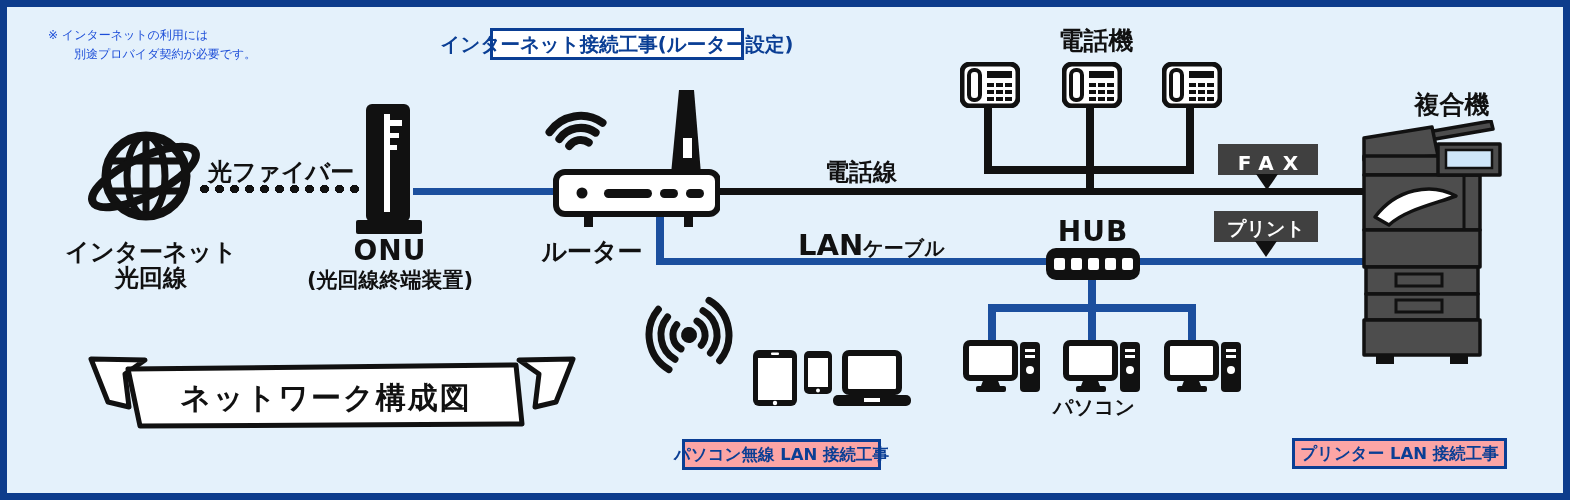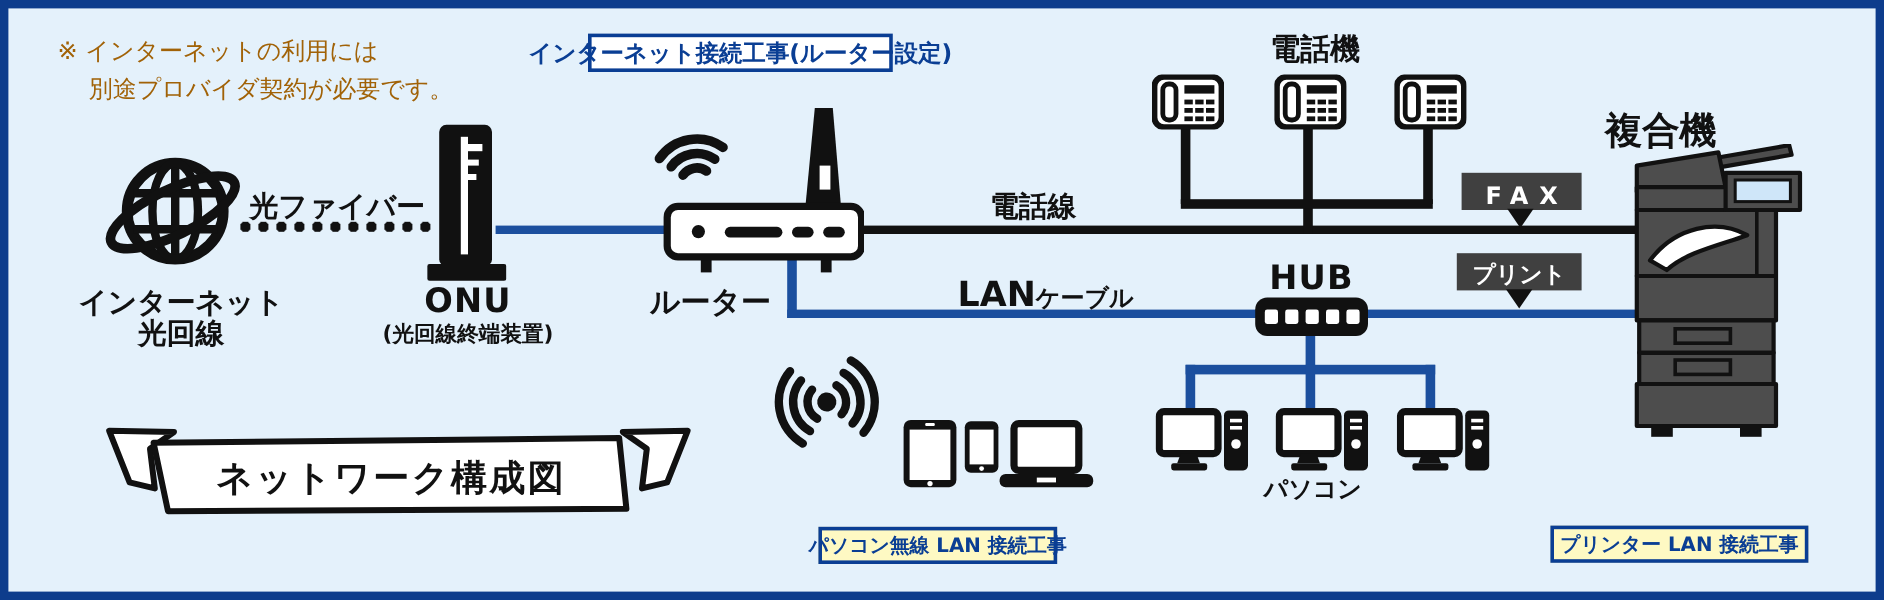--- a/index.html
+++ b/index.html
@@ -14,41 +14,41 @@
   .ctr { transform:translateX(-50%); text-align:center; }
   .line { position:absolute; }
   .blue { background:#1b4f9e; }
   .blk  { background:#111; }
   .fiber {
     position:absolute; height:10px;
     background-image:radial-gradient(circle 4.5px, #111 96%, rgba(0,0,0,0));
     background-size:15px 10px; background-repeat:repeat-x;
   }
   .workbox {
-    position:absolute; background:#fef9c3; border:3px solid #0a3e94;
+    position:absolute; background:#fca5a5; border:3px solid #0a3e94;
     color:#0a3e94; font-weight:800; font-size:16.5px;
     display:flex; align-items:center; justify-content:center;
     white-space:nowrap; box-sizing:border-box;
   }
   .topbox {
     position:absolute; background:#fff; border:3px solid #0a3e94;
     color:#0a3e94; font-weight:800; font-size:19.5px;
     display:flex; align-items:center; justify-content:center;
     white-space:nowrap; box-sizing:border-box;
   }
   .badge {
     position:absolute; background:#404040; color:#fff; font-weight:800;
     display:flex; align-items:flex-end; justify-content:center; box-sizing:border-box;
   }
   .badge-tail {
     position:absolute; width:0; height:0;
     border-left:11px solid transparent; border-right:11px solid transparent;
     border-top:16px solid #111;
   }
-  .note { position:absolute; color:#a16207; font-size:20px; line-height:1.6; font-weight:400; }
+  .note { position:absolute; color:#1d4ed8; font-size:12px; line-height:1.6; font-weight:400; }
   .banner-title { position:absolute; left:0; right:12px; top:24px; text-align:center;
     font-size:30px; font-weight:800; color:#111; letter-spacing:2px; }
   svg { display:block; }
 </style>
 </head>
 <body>
 
 <div class="stage">
   <div class="frame"></div>
 
@@ -97,21 +97,21 @@
     <svg width="66" height="134" viewBox="0 0 66 134">
       <rect x="10" y="2" width="44" height="118" rx="6" fill="#111"></rect>
       <rect x="28" y="12" width="6" height="98" fill="#fff"></rect>
       <rect x="34" y="18" width="12" height="6" fill="#fff"></rect>
       <rect x="34" y="31" width="9" height="5" fill="#fff"></rect>
       <rect x="34" y="43" width="7" height="5" fill="#fff"></rect>
       <rect x="0" y="118" width="66" height="14" rx="2" fill="#111"></rect>
     </svg>
   </div>
   <div class="lbl ctr" style="left:390px; top:234px; font-size:28px; letter-spacing:1px;">ONU</div>
-  <div class="lbl ctr" style="left:390px; top:266px; font-size:18px;">(光回線終端装置)</div>
+  <div class="lbl ctr" style="left:390px; top:266px; font-size:21px;">(光回線終端装置)</div>
 
   <div class="abs" style="left:540px; top:90px;">
     <svg width="180" height="140" viewBox="0 0 180 140">
       <g fill="none" stroke="#111" stroke-width="8" stroke-linecap="round" transform="rotate(-10 40 60)">
         <path d="M30.1,54.1 A14,14 0 0 1 49.9,54.1"></path>
         <path d="M21.6,45.6 A26,26 0 0 1 58.4,45.6"></path>
         <path d="M13.1,37.1 A38,38 0 0 1 66.9,37.1"></path>
       </g>
       <polygon points="139,0 154,0 161,84 131,84" fill="#111"></polygon>
       <rect x="143" y="48" width="9" height="20" fill="#fff"></rect>
@@ -277,21 +277,21 @@
 
   <div class="badge" style="left:1218px; top:144px; width:100px; height:31px; font-size:20px; letter-spacing:9px; padding-left:9px;">
     <span>FAX</span>
   </div>
   <div class="badge-tail" style="left:1256px; top:174px;"></div>
   <div class="badge" style="left:1214px; top:211px; width:104px; height:31px; font-size:19px;">
     <span>プリント</span>
   </div>
   <div class="badge-tail" style="left:1255px; top:241px;"></div>
 
-  <div class="lbl ctr" style="left:1384px; top:88px; font-size:31px;">複合機</div>
+  <div class="lbl ctr" style="left:1452px; top:88px; font-size:25px;">複合機</div>
   <div class="abs" style="left:1358px; top:120px;">
     <svg width="145" height="245" viewBox="0 0 145 245">
       <g fill="#4d4d4d" stroke="#111" stroke-width="3.5" stroke-linejoin="round">
         <polygon points="58,14 133,1 135,9 60,22"></polygon>
         <polygon points="6,18 74,7 80,36 6,40"></polygon>
         <rect x="6" y="36" width="116" height="19"></rect>
         <rect x="6" y="55" width="116" height="55"></rect>
         <rect x="6" y="110" width="116" height="37"></rect>
         <rect x="8" y="147" width="112" height="27"></rect>
         <rect x="8" y="174" width="112" height="26"></rect>

